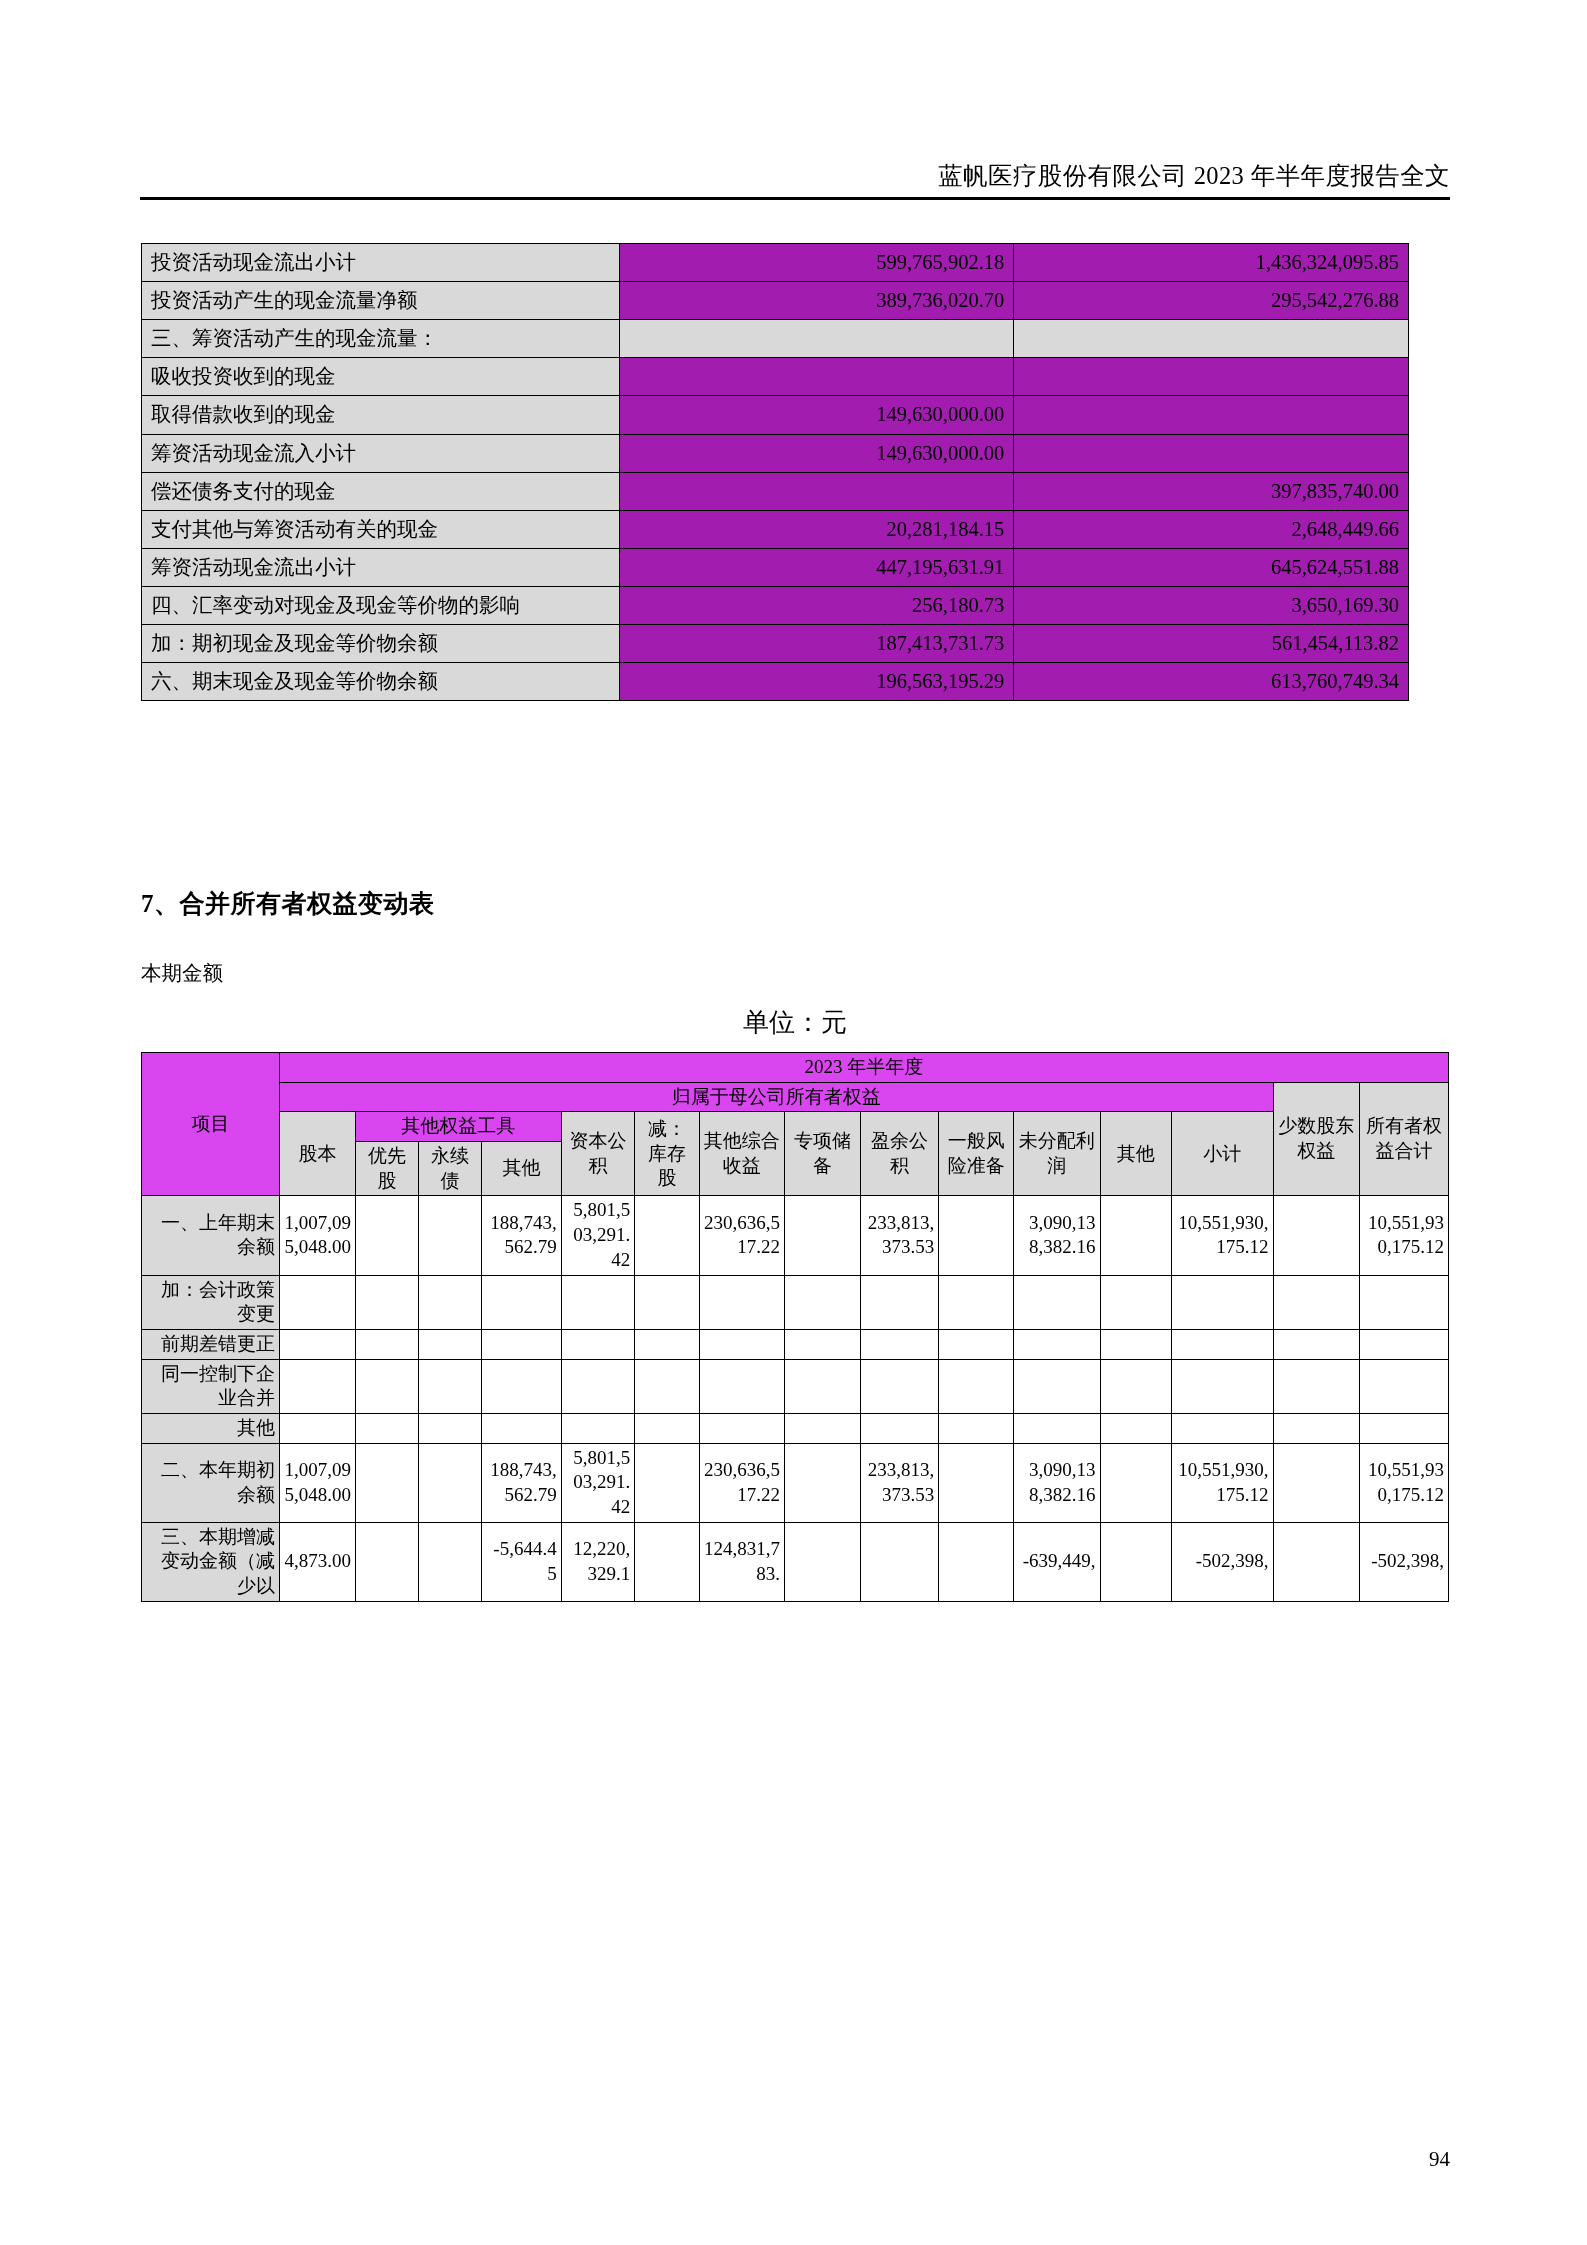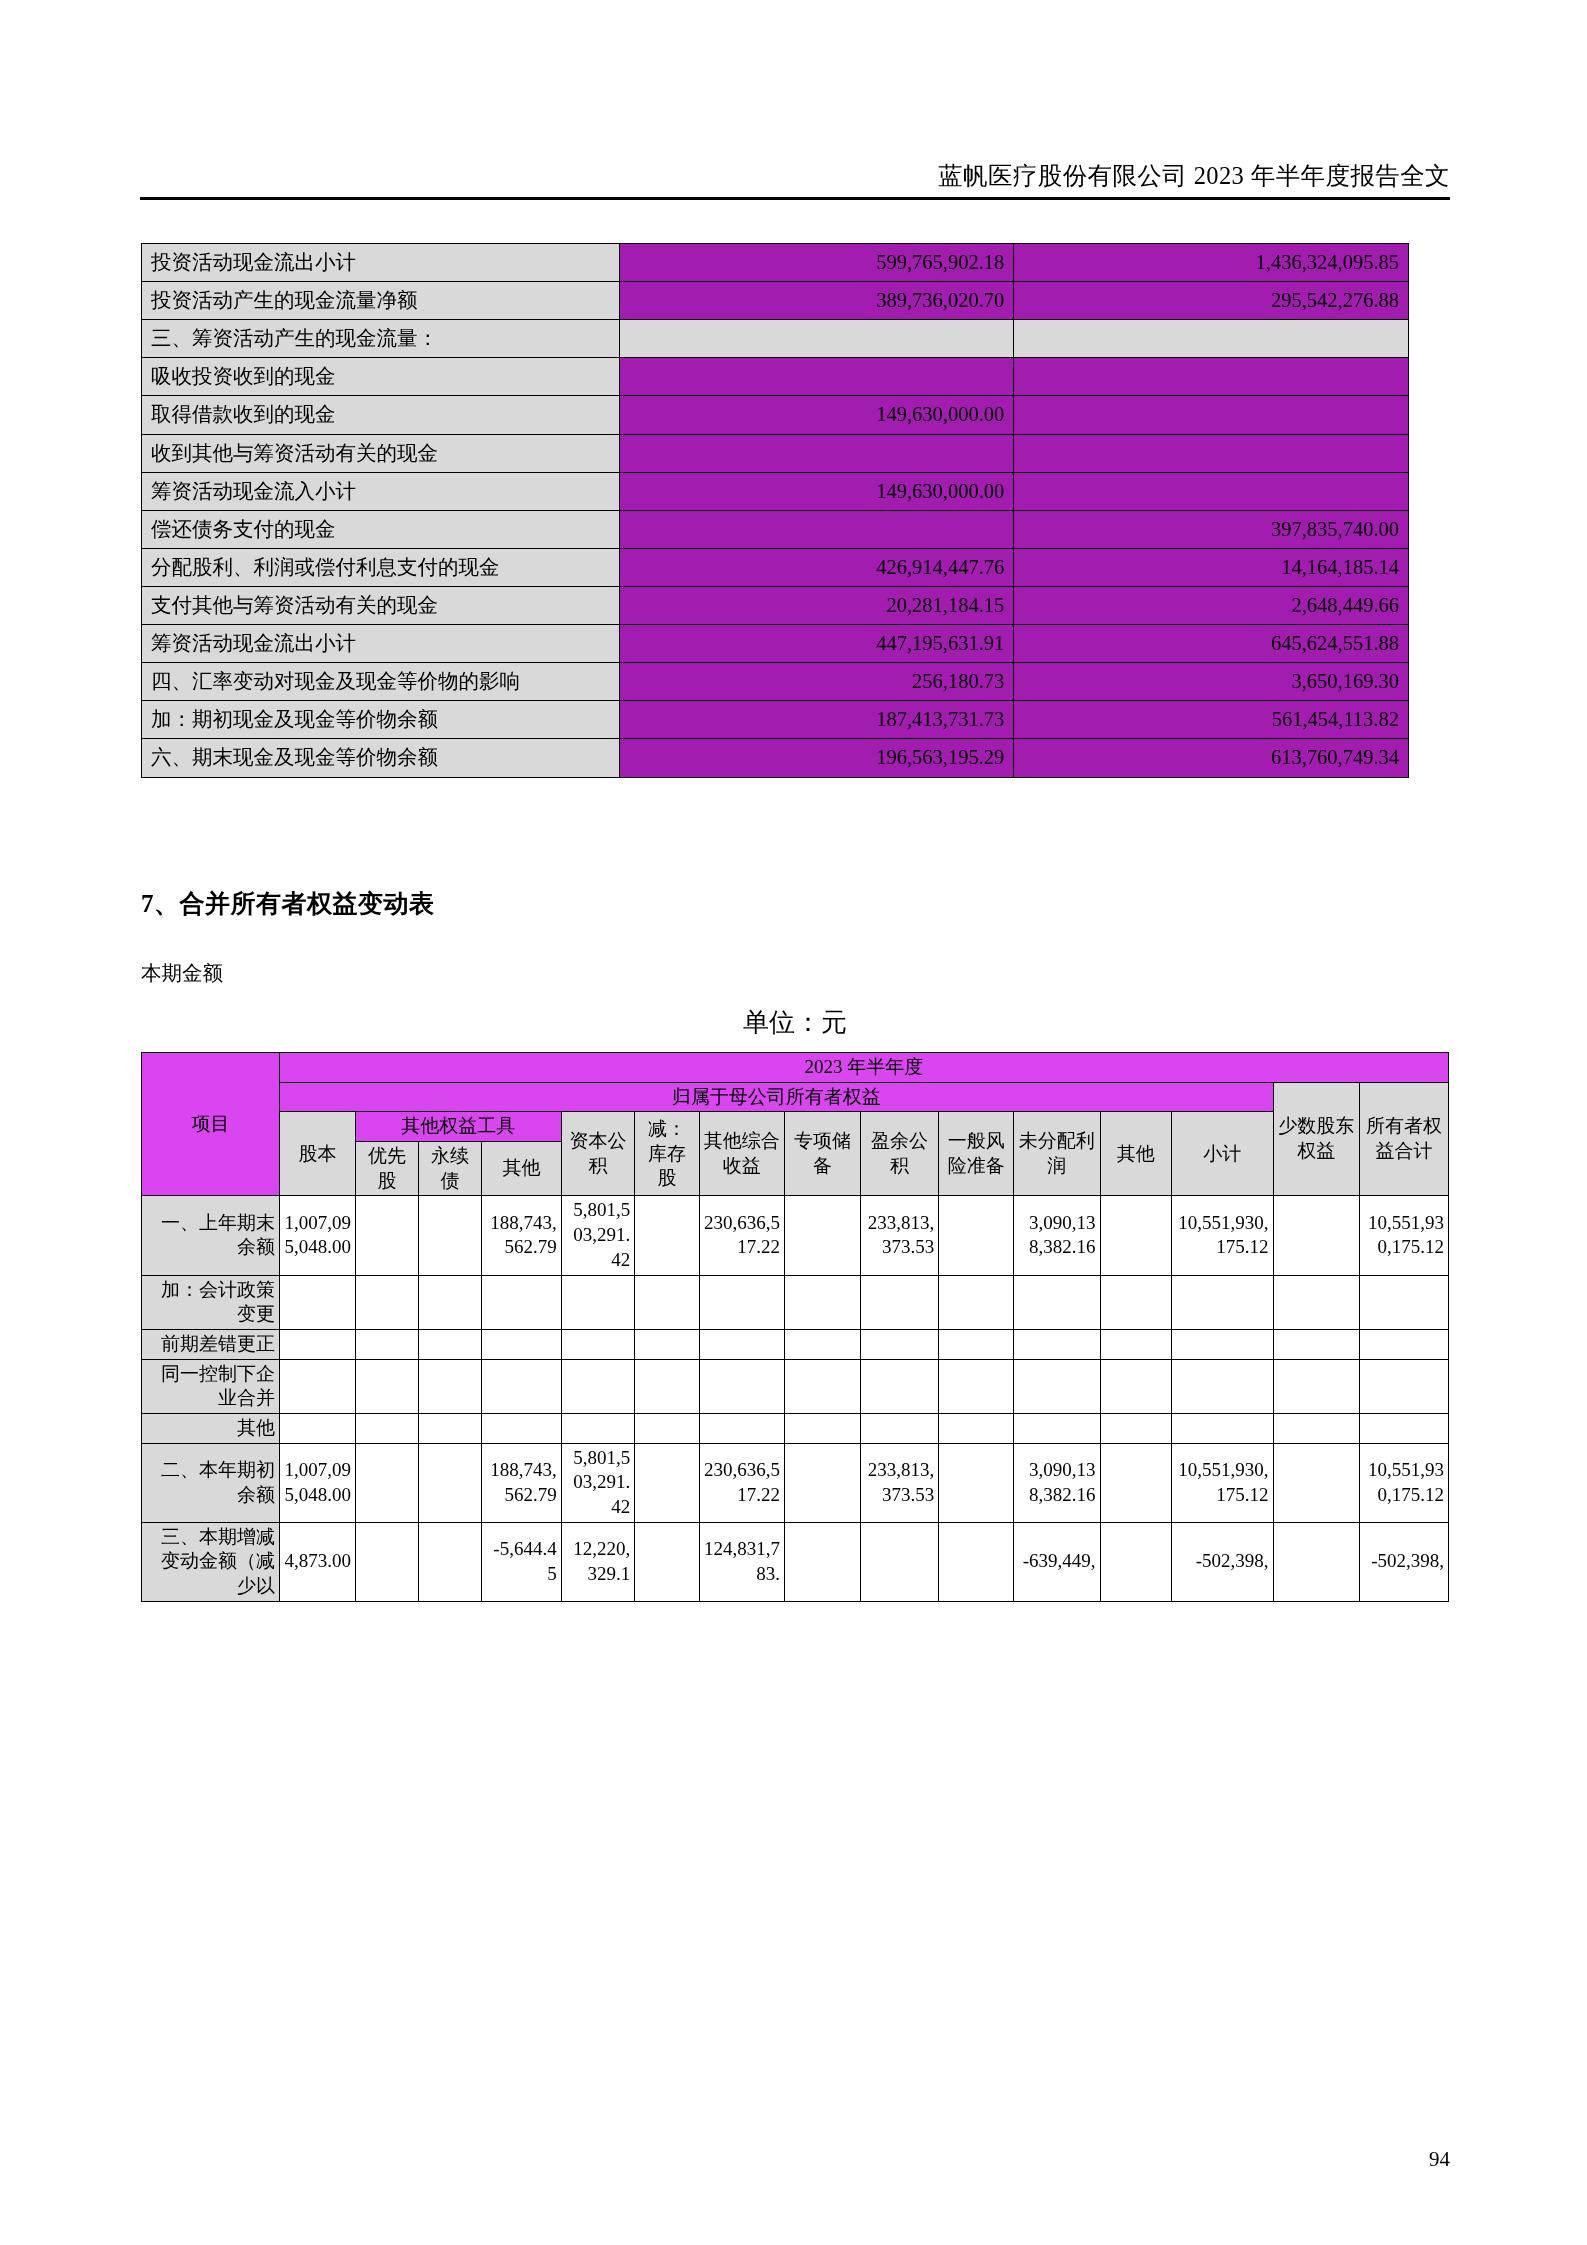--- a/index.html
+++ b/index.html
@@ -181,38 +181,28 @@
           <td class="cf-label ind2">吸收投资收到的现金</td>
           <td class="cf-val"></td>
           <td class="cf-val"></td>
         </tr>
         <tr>
           <td class="cf-label ind2">取得借款收到的现金</td>
           <td class="cf-val">149,630,000.00</td>
           <td class="cf-val"></td>
         </tr>
         <tr>
-          <td class="cf-label ind2">收到其他与筹资活动有关的现金</td>
-          <td class="cf-val"></td>
-          <td class="cf-val"></td>
-        </tr>
-        <tr>
           <td class="cf-label ind1">筹资活动现金流入小计</td>
           <td class="cf-val">149,630,000.00</td>
           <td class="cf-val"></td>
         </tr>
         <tr>
           <td class="cf-label ind2">偿还债务支付的现金</td>
           <td class="cf-val"></td>
           <td class="cf-val">397,835,740.00</td>
-        </tr>
-        <tr>
-          <td class="cf-label ind2">分配股利、利润或偿付利息支付的现金</td>
-          <td class="cf-val">426,914,447.76</td>
-          <td class="cf-val">14,164,185.14</td>
         </tr>
         <tr>
           <td class="cf-label ind2">支付其他与筹资活动有关的现金</td>
           <td class="cf-val">20,281,184.15</td>
           <td class="cf-val">2,648,449.66</td>
         </tr>
         <tr>
           <td class="cf-label ind1">筹资活动现金流出小计</td>
           <td class="cf-val">447,195,631.91</td>
           <td class="cf-val">645,624,551.88</td>

